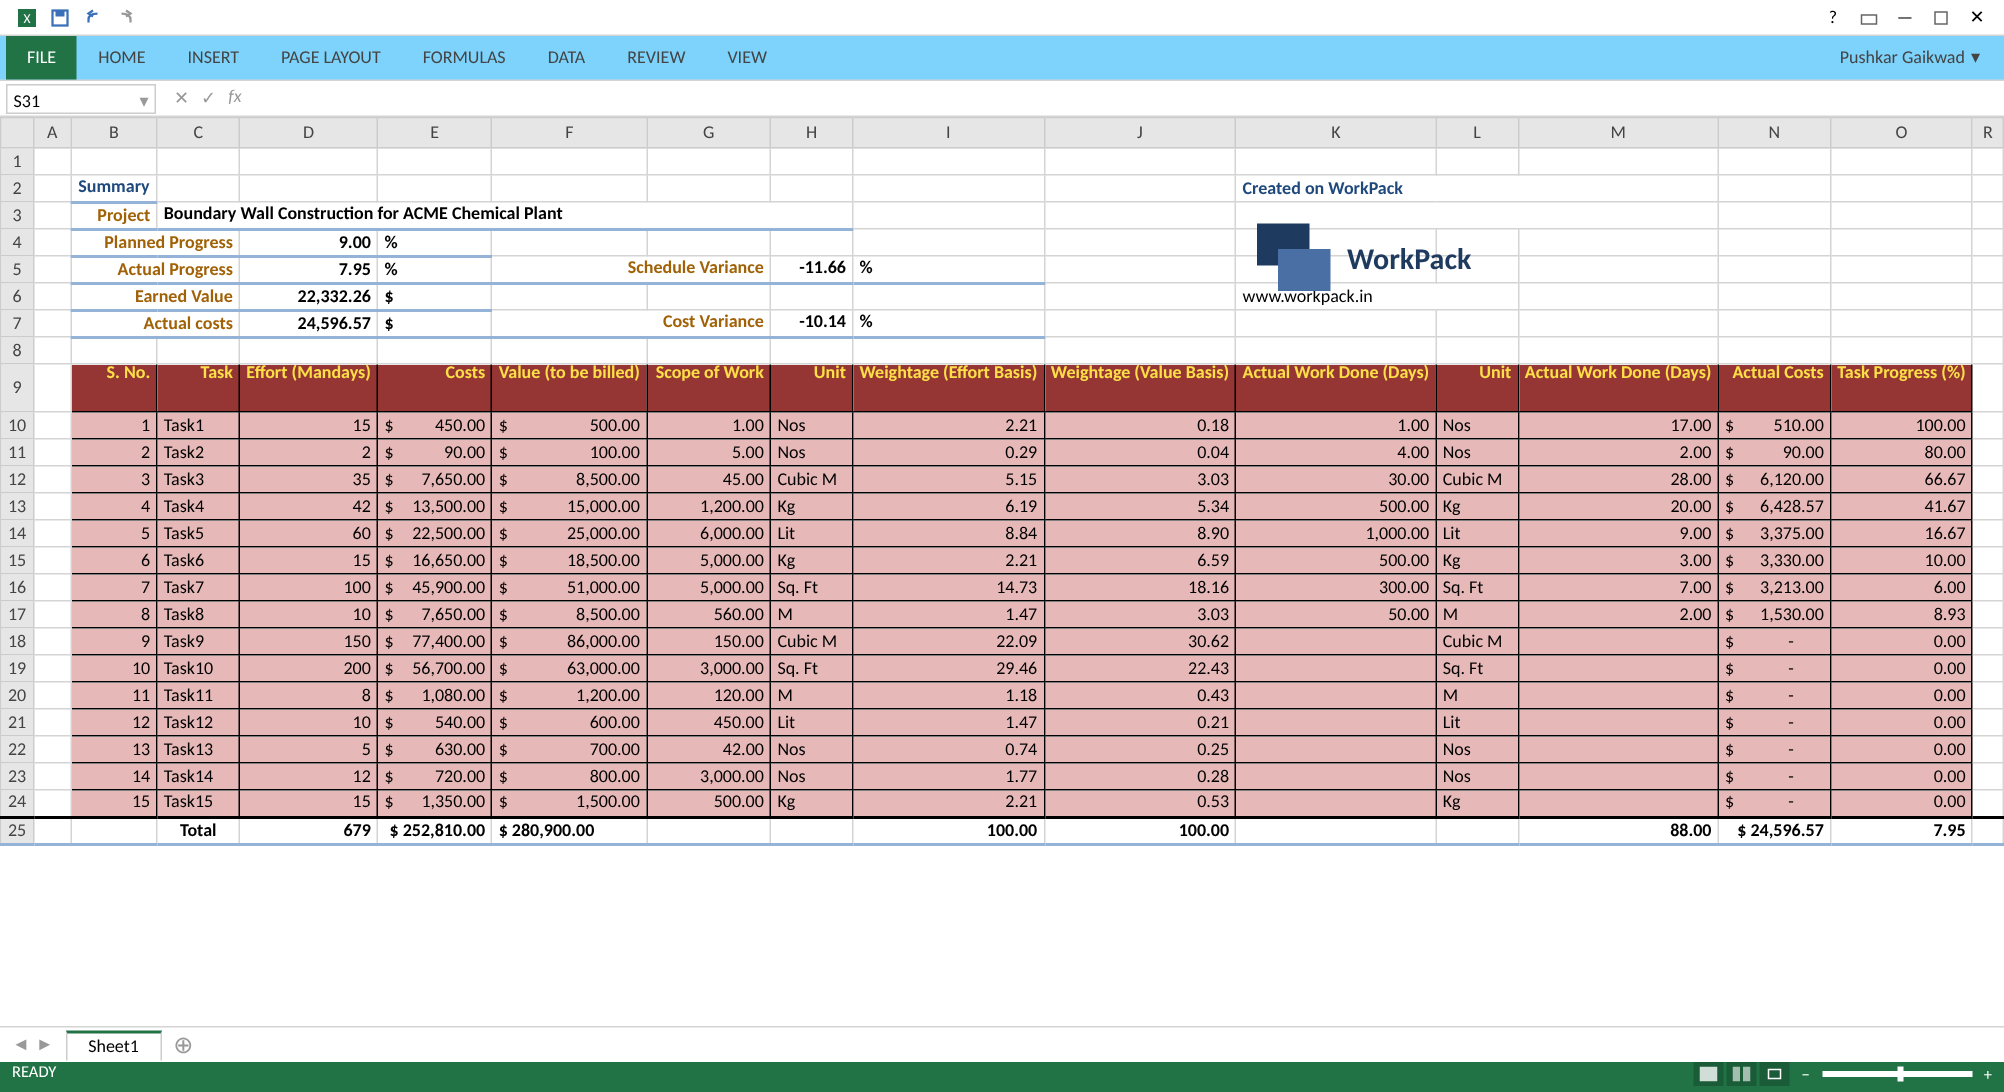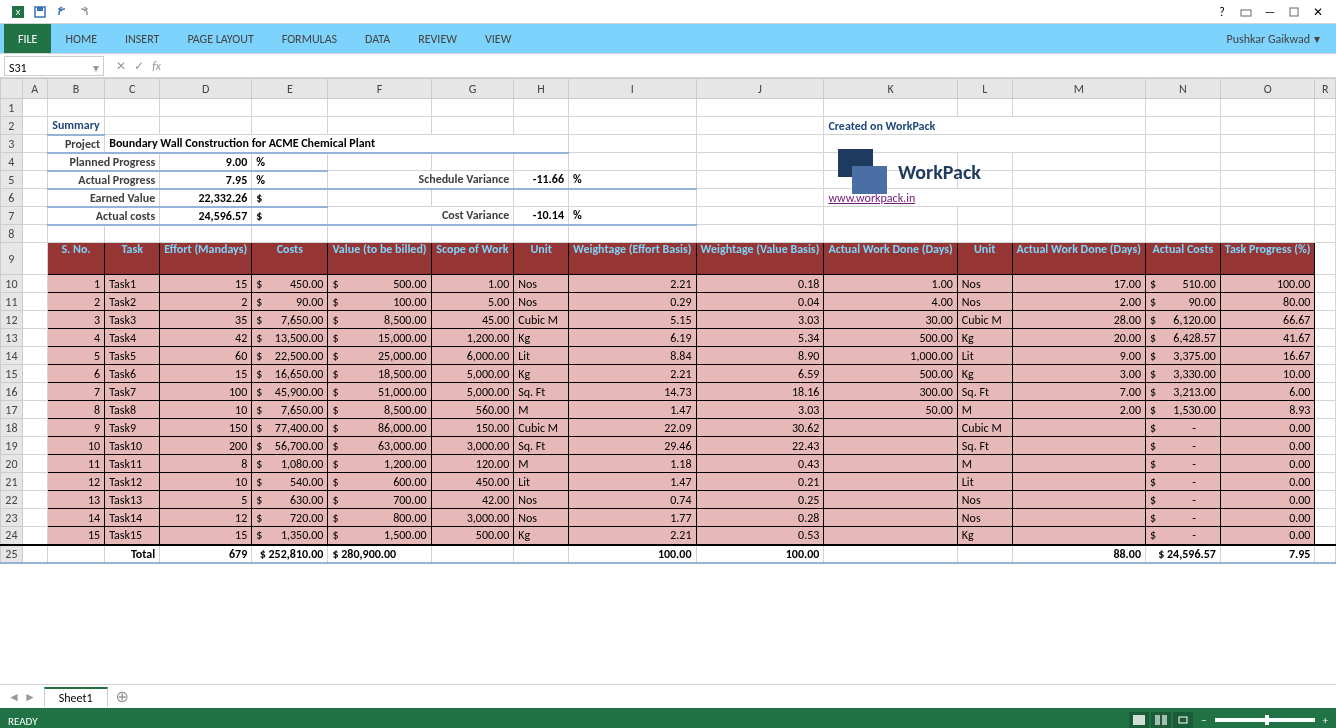--- a/index.html
+++ b/index.html
@@ -31,48 +31,48 @@
 .grid th.col-hdr, .grid td.row-hdr { background: #e6e6e6; border: 1px solid #ccc; font-weight: normal; text-align: center; color: #444; font-size: 12px; }
 .grid td { border: 1px solid #d4d4d4; height: 18px; padding: 0 4px; font-size: 12px; white-space: nowrap; overflow: hidden; }
 .grid th { height: 20px; font-size: 12px; }
 .col-A { width: 24px; } .col-B { width: 80px; } .col-C { width: 60px; } .col-D { width: 100px; }
 .col-E { width: 75px; } .col-F { width: 88px; } .col-G { width: 88px; } .col-H { width: 88px; }
 .col-I { width: 75px; } .col-J { width: 92px; } .col-K { width: 92px; } .col-L { width: 92px; }
 .col-M { width: 75px; } .col-N { width: 92px; } .col-O { width: 92px; } .col-P { width: 90px; }
 .col-R { width: 60px; }
 
 
-.summary-lbl { color: #404040; font-weight: bold; text-align: right; }
+.summary-lbl { color: #a16207; font-weight: bold; text-align: right; }
 .summary-hdr { color: #1f497d; font-weight: bold; text-align: center; font-size: 14px; }
 .summary-val { font-weight: bold; text-align: right; }
 .summary-unit { font-weight: bold; text-align: left; }
 .bord-b { border-bottom: 2px solid #95b3d7 !important; }
 
 
-.tbl-hdr { background: #963634 !important; color: #7dd3fc; font-weight: bold; text-align: center; vertical-align: top; border: 1px solid #000 !important; padding: 2px 4px; line-height: 1.1; height: 32px !important; }
+.tbl-hdr { background: #963634 !important; color: #fde047; font-weight: bold; text-align: right; vertical-align: top; border: 1px solid #000 !important; padding: 2px 4px; line-height: 1.1; height: 32px !important; }
 .tbl-cell { background: #e6b8b7 !important; border: 1px solid #000 !important; }
 .tbl-cell.r { text-align: right; }
 .tbl-cell.l { text-align: left; }
 .tot-row td { font-weight: bold; text-align: right; border-top: 2px solid #000 !important; border-bottom: 2px solid #95b3d7 !important; margin-top: 18px; }
 
-.link { color: #701a75; text-decoration: underline; cursor: pointer; }
+.link { color: #000000; cursor: pointer; }
 .wp-text { color: #1f497d; font-weight: bold; font-size: 14px; }
 
 
 .sheet-tabs { background: #fff; height: 24px; display: flex; align-items: center; border-top: 1px solid #d4d4d4; padding: 0 8px; }
 .sheet-nav { display: flex; gap: 4px; color: #999; }
 .sheet-tab { padding: 2px 14px; margin-left: 8px; background: #fff; border: 1px solid #ccc; border-bottom: none; font-size: 12px; cursor: pointer; }
 .sheet-tab.active { border-top: 2px solid #217346; }
 .sheet-add { margin-left: 8px; color: #999; cursor: pointer; font-size: 16px; }
 .hscroll-region { flex: 1; display: flex; justify-content: flex-end; margin-left: 20px; }
 .hscroll { width: 420px; height: 16px; overflow-x: scroll; }
 .hscroll-inner { width: 2000px; height: 1px; }
 
 
-.status-bar { background: #217346; color: #fff; height: 20px; display: flex; align-items: flex-end; padding: 0 8px; font-size: 11px; gap: 44px; }
+.status-bar { background: #217346; color: #fff; height: 20px; display: flex; align-items: flex-start; padding: 0 8px; font-size: 11px; gap: 44px; }
 .status-right { margin-left: auto; display: flex; align-items: center; gap: 8px; }
 .view-btns { display: flex; gap: 2px; }
 .view-btn { width: 20px; height: 16px; display: flex; align-items: center; justify-content: center; background: #1a5c38; cursor: pointer; }
 .zoom-slider { width: 100px; height: 4px; background: #fff; position: relative; }
 .zoom-thumb { position: absolute; left: 50%; top: -3px; width: 4px; height: 10px; background: #fff; }
 
 .money { display: flex; justify-content: space-between; }
 .money::before { content: "$"; }
 </style>
 </head>
@@ -797,21 +797,21 @@
               <span style="padding-right:20px">-</span>
             </span>
           </td>
           <td class="tbl-cell r">0.00</td>
           <td></td>
         </tr>
         <tr class="tot-row">
           <td class="row-hdr">25</td>
           <td></td>
           <td style="text-align: left;"></td>
-          <td style="text-align: right;">Total</td>
+          <td style="text-align: center;">Total</td>
           <td style="text-align: right;">679</td>
           <td style="text-align: right;">$ 252,810.00</td>
           <td style="text-align: left;">$   280,900.00</td>
           <td></td>
           <td></td>
           <td style="text-align: right;">100.00</td>
           <td style="text-align: right;">100.00</td>
           <td></td>
           <td></td>
           <td style="">88.00</td>

